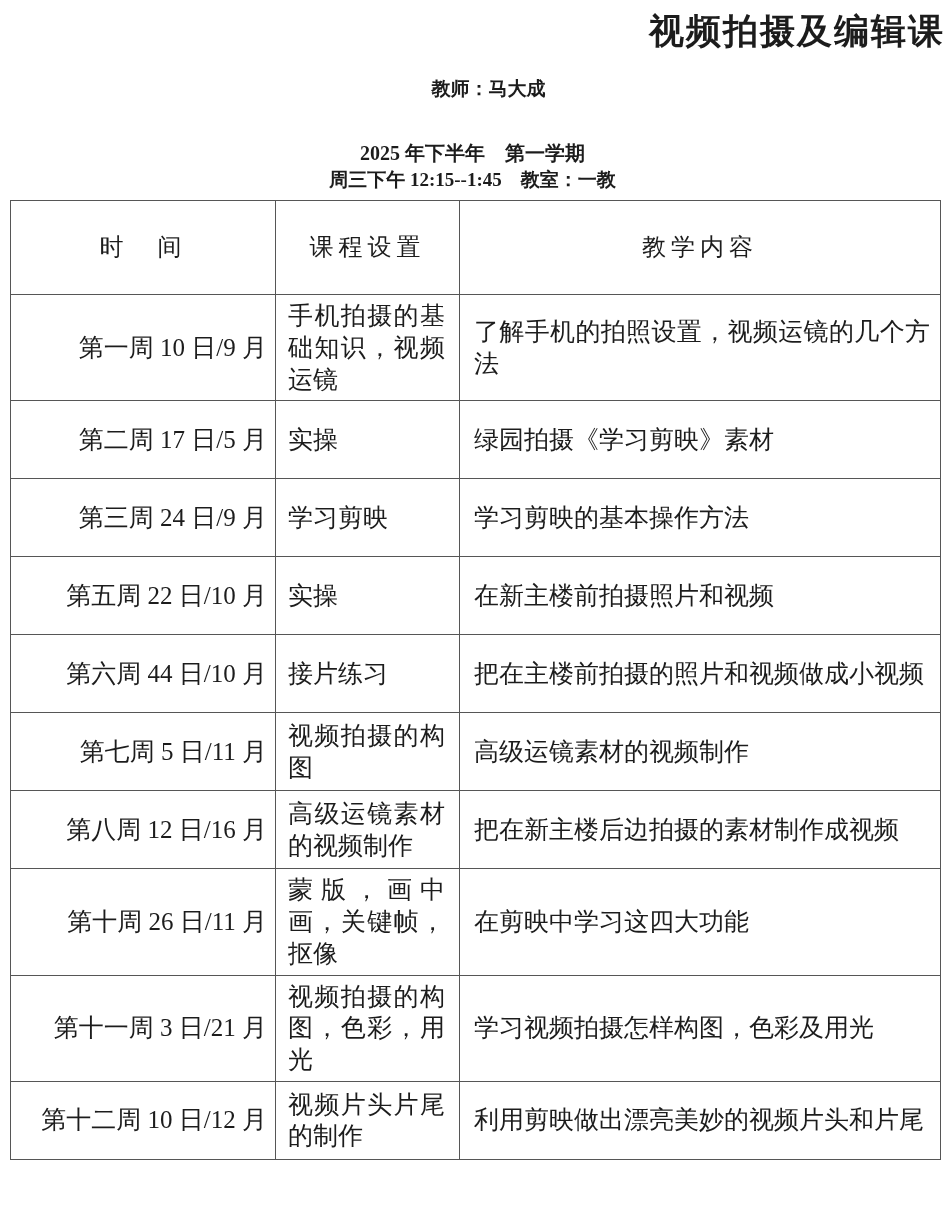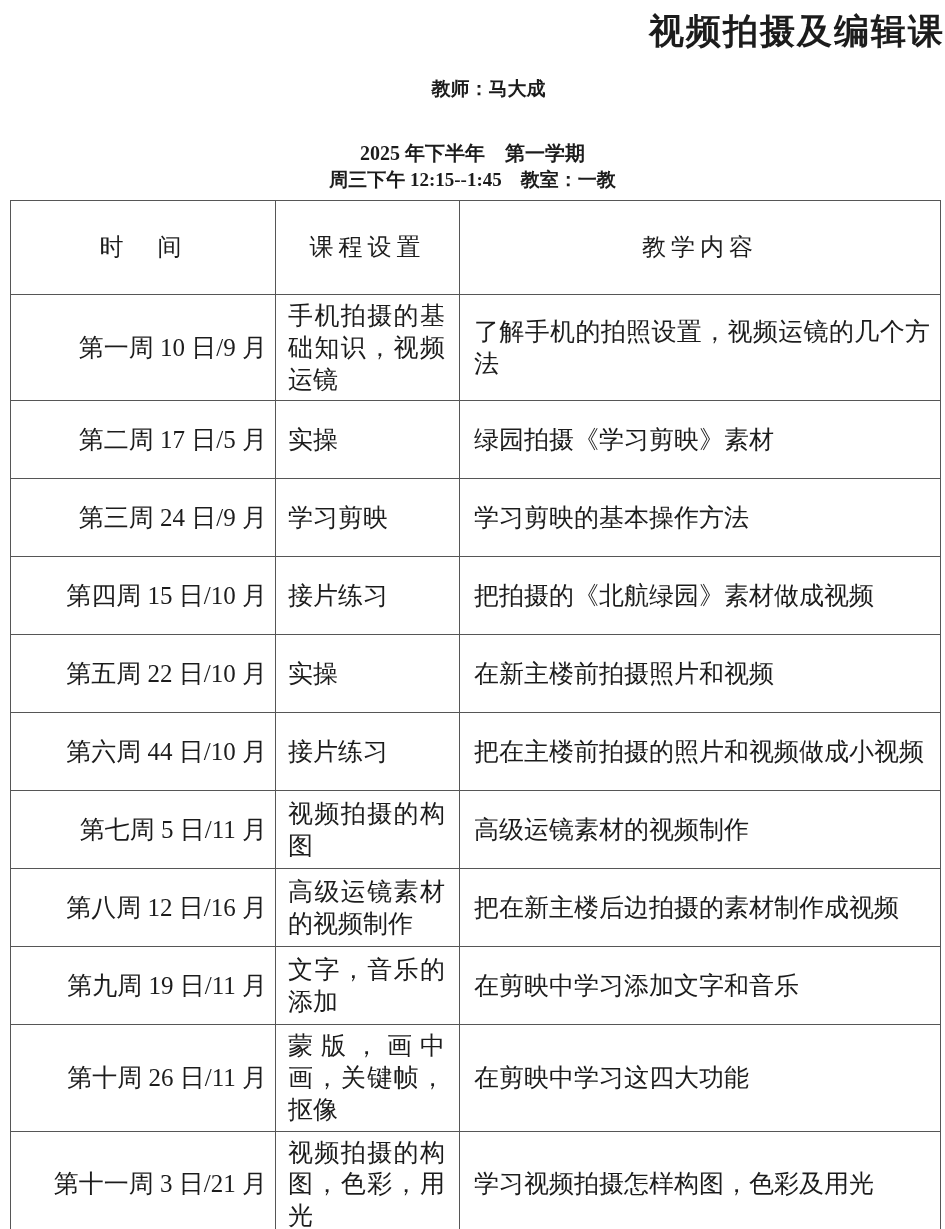--- a/index.html
+++ b/index.html
@@ -113,48 +113,38 @@
     <td class="c-time">第二周 17 日/5 月</td>
     <td class="c-course">实操</td>
     <td class="c-content">绿园拍摄《学习剪映》素材</td>
   </tr>
         <tr>
     <td class="c-time">第三周 24 日/9 月</td>
     <td class="c-course">学习剪映</td>
     <td class="c-content">学习剪映的基本操作方法</td>
   </tr>
         <tr>
-    <td class="c-time">第四周 15 日/10 月</td>
-    <td class="c-course">接片练习</td>
-    <td class="c-content">把拍摄的《北航绿园》素材做成视频</td>
-  </tr>
-        <tr>
     <td class="c-time">第五周 22 日/10 月</td>
     <td class="c-course">实操</td>
     <td class="c-content">在新主楼前拍摄照片和视频</td>
   </tr>
         <tr>
     <td class="c-time">第六周 44 日/10 月</td>
     <td class="c-course">接片练习</td>
     <td class="c-content">把在主楼前拍摄的照片和视频做成小视频</td>
   </tr>
         <tr>
     <td class="c-time">第七周 5 日/11 月</td>
     <td class="c-course">视频拍摄的构图</td>
     <td class="c-content">高级运镜素材的视频制作</td>
   </tr>
         <tr>
     <td class="c-time">第八周 12 日/16 月</td>
     <td class="c-course">高级运镜素材的视频制作</td>
     <td class="c-content">把在新主楼后边拍摄的素材制作成视频</td>
-  </tr>
-        <tr>
-    <td class="c-time">第九周 19 日/11 月</td>
-    <td class="c-course">文字，音乐的添加</td>
-    <td class="c-content">在剪映中学习添加文字和音乐</td>
   </tr>
         <tr>
     <td class="c-time">第十周 26 日/11 月</td>
     <td class="c-course">蒙版，画中画，关键帧，抠像</td>
     <td class="c-content">在剪映中学习这四大功能</td>
   </tr>
         <tr>
     <td class="c-time">第十一周 3 日/21 月</td>
     <td class="c-course">视频拍摄的构图，色彩，用光</td>
     <td class="c-content">学习视频拍摄怎样构图，色彩及用光</td>

